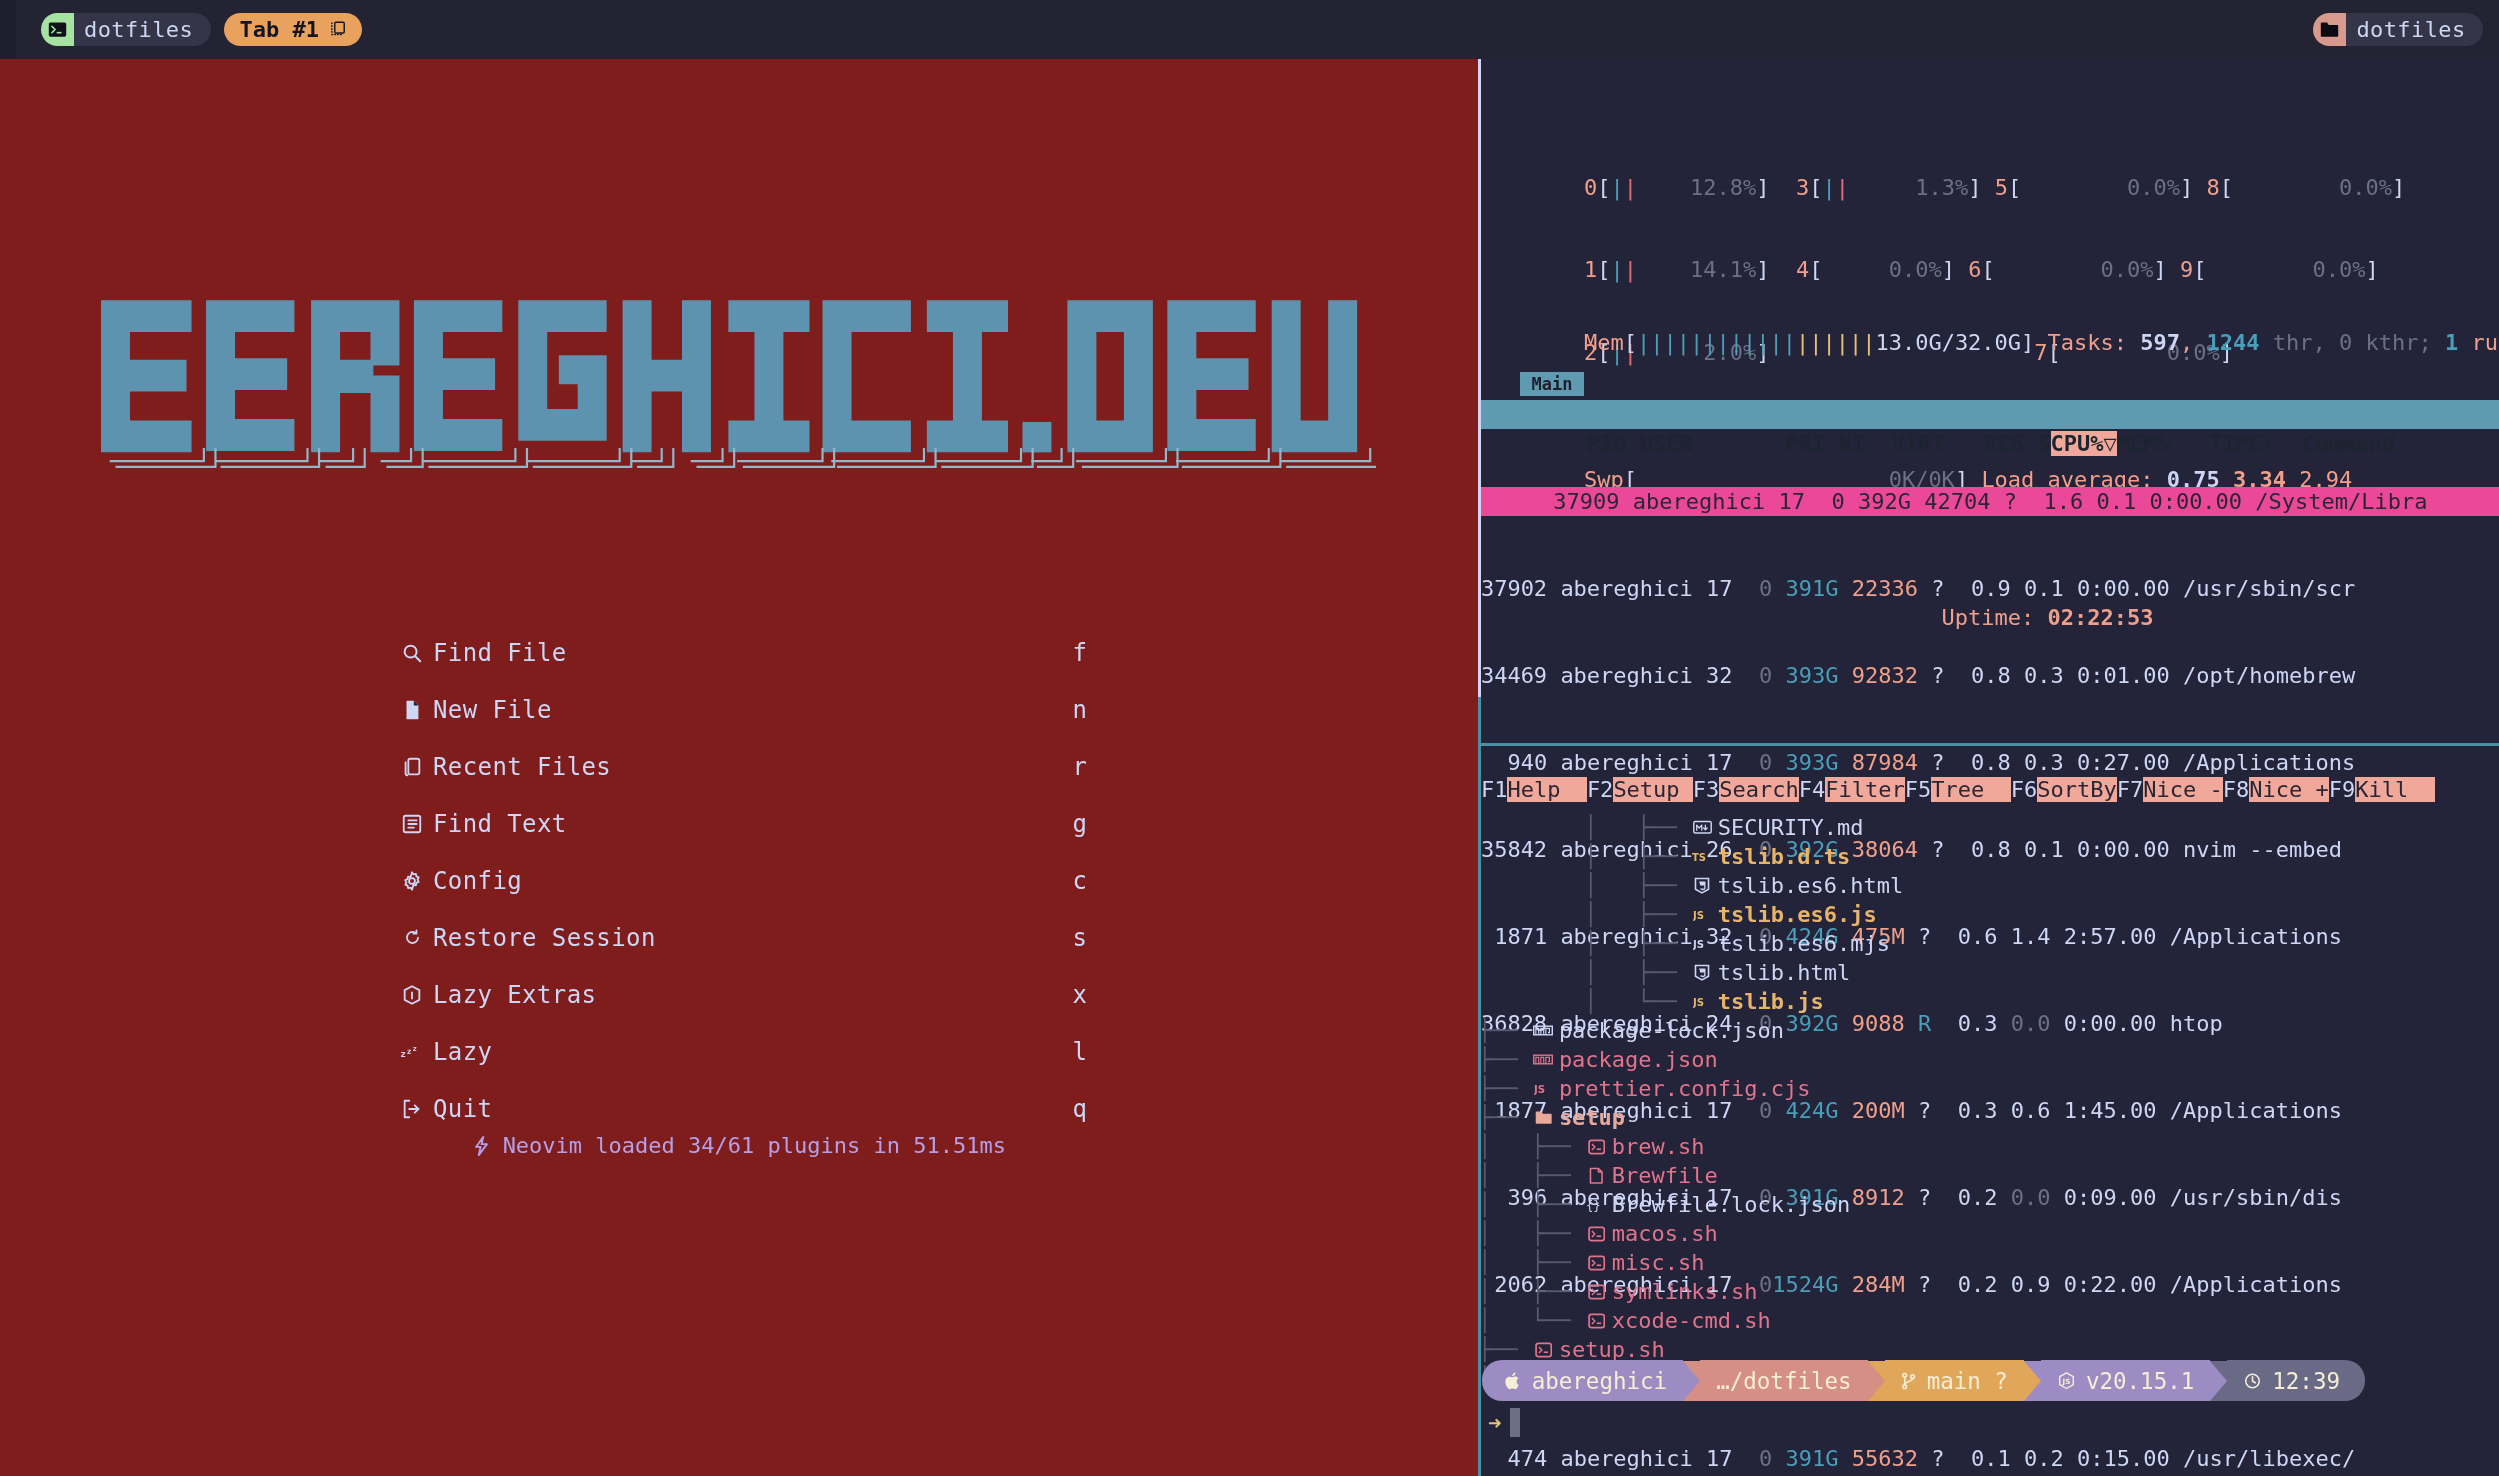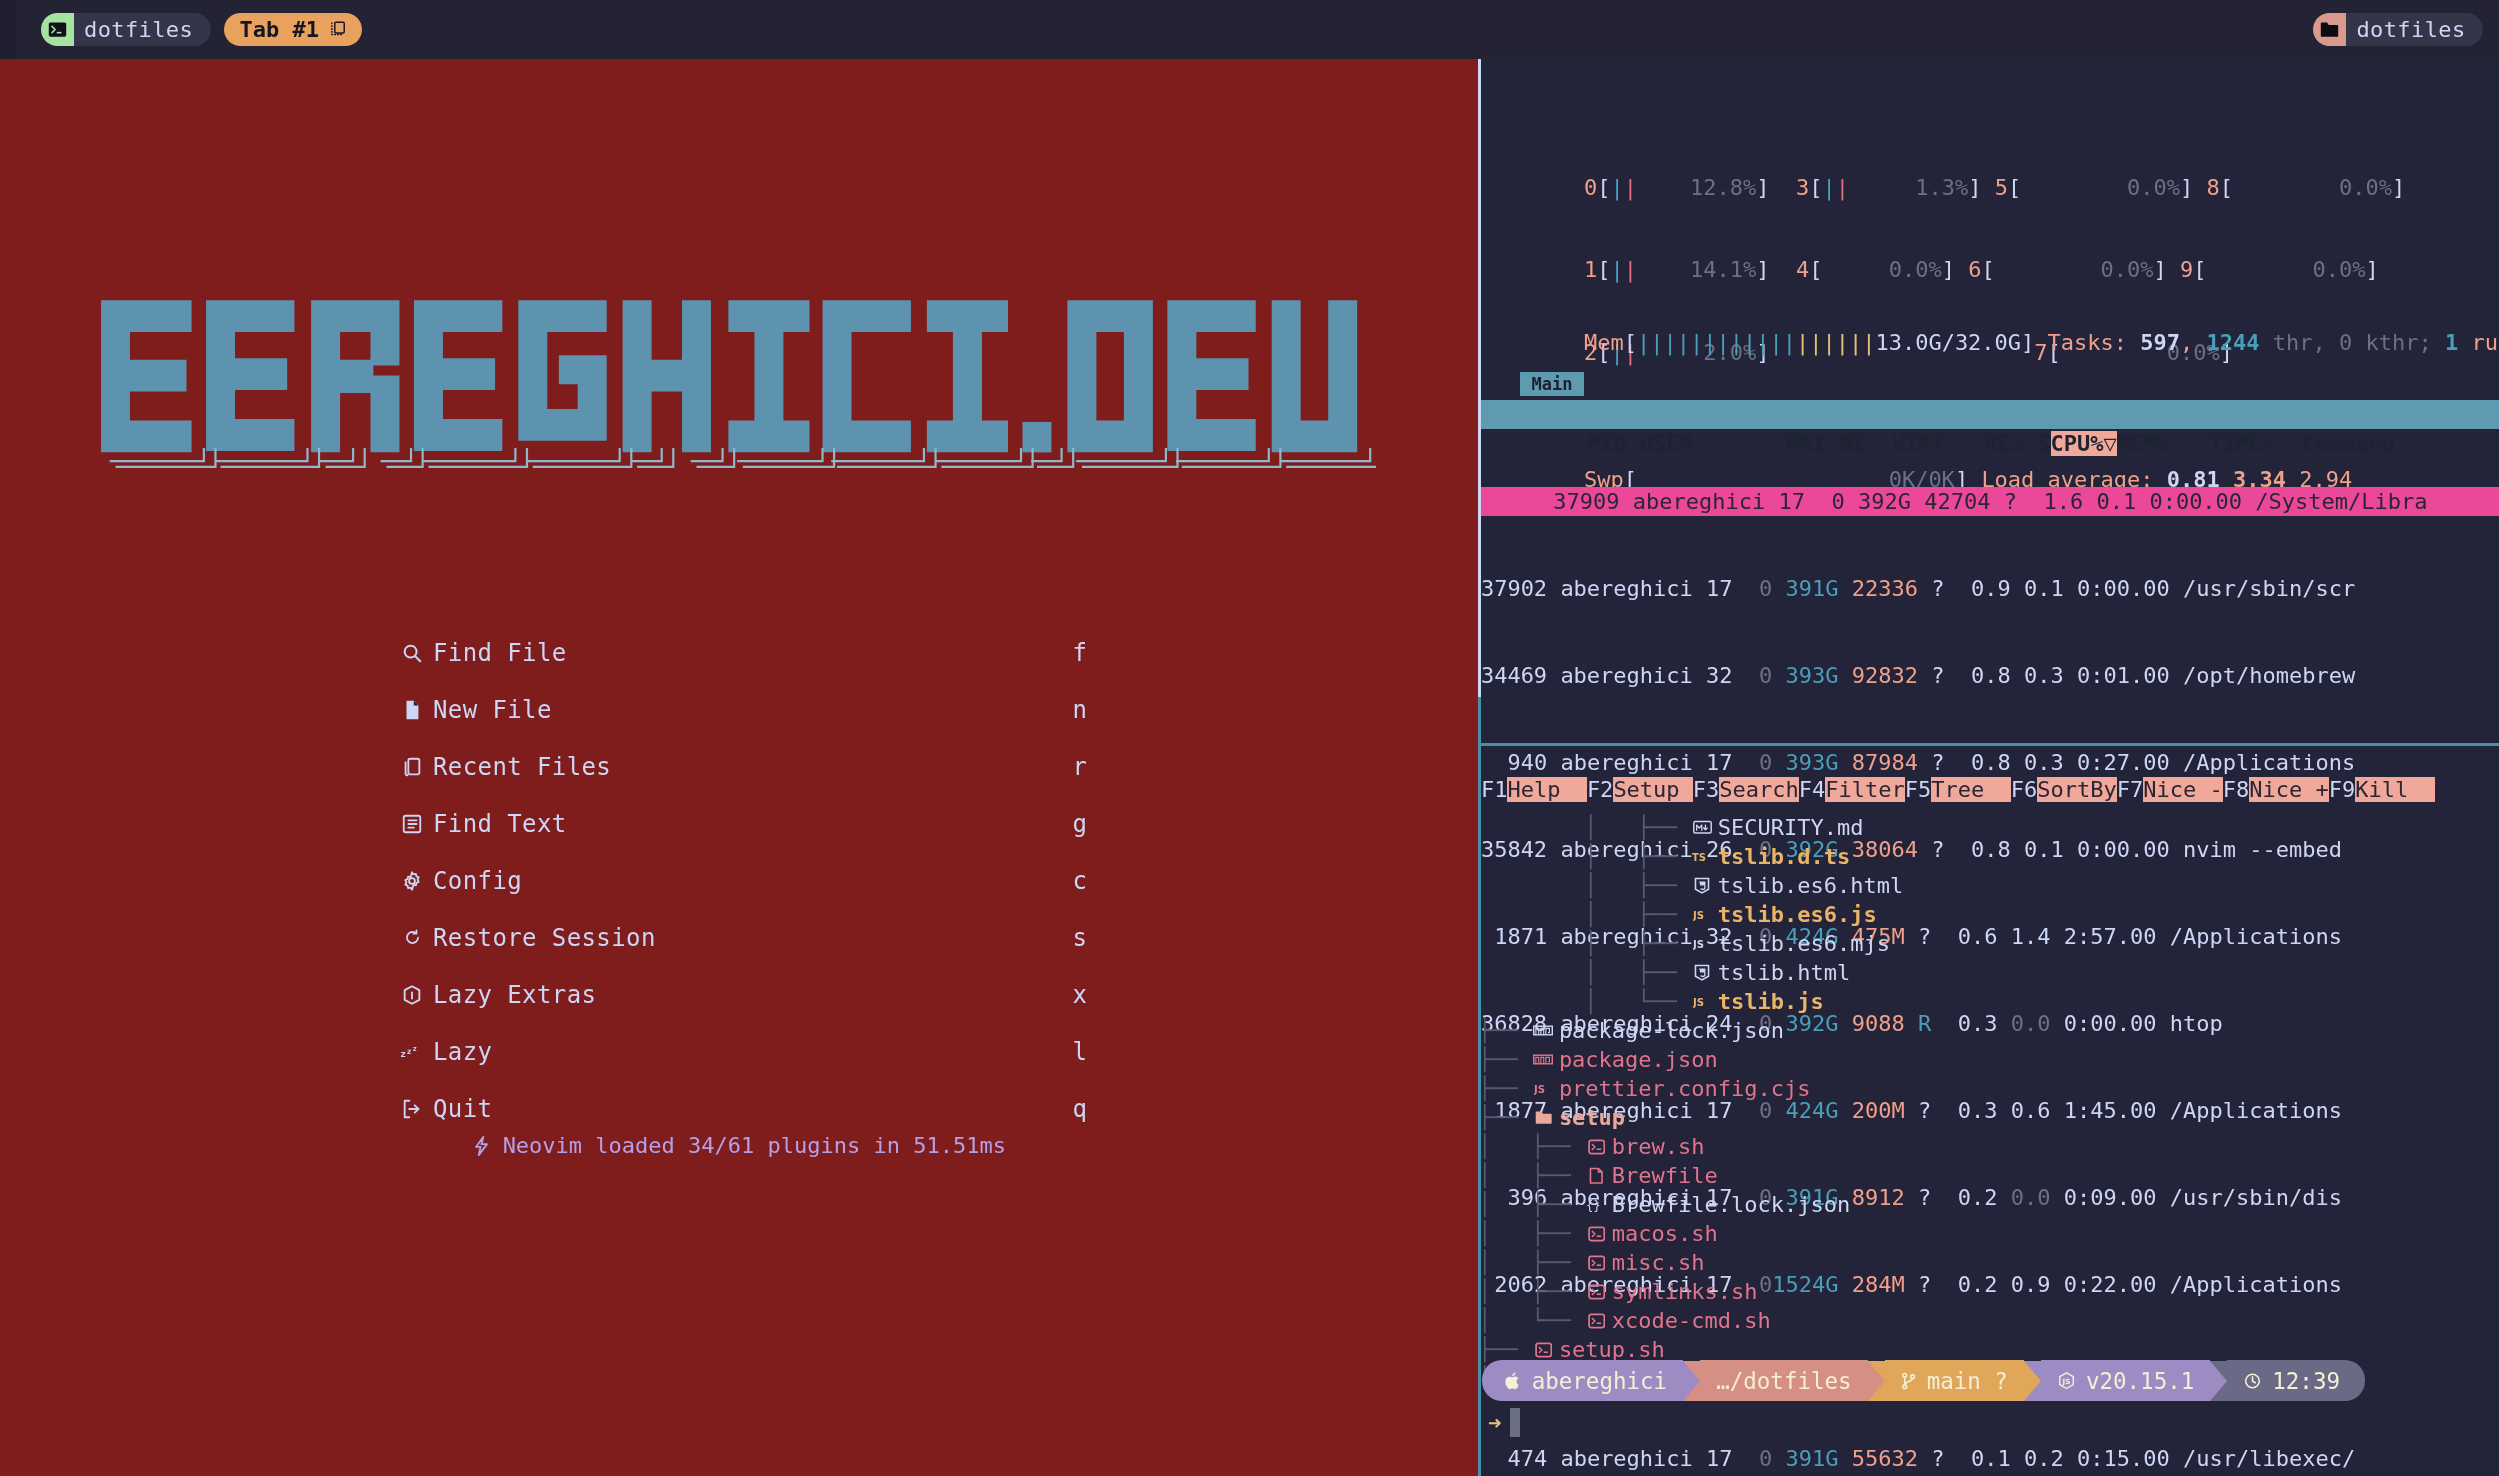--- a/index.html
+++ b/index.html
@@ -359,21 +359,24 @@
       <div>
         <span class="c-num">2</span><span class="c-brkt">[</span><span class="c-bar-b">|</span><span class="c-bar-r">|</span><span class="c-pct">     2.0%</span><span class="c-brkt">]</span><span>                    </span><span class="c-num">7</span><span class="c-brkt">[</span><span class="c-pct">        0.0%</span><span class="c-brkt">]</span>
       </div>
     </div>
 
     <div class="mem-rows mono">
       <div>
         <span class="c-lbl">Mem</span><span class="c-brkt">[</span><span class="c-bar-b">||||||||||||</span><span class="c-bar-y">||||||</span><span class="c-val">13.0G/32.0G</span><span class="c-brkt">]</span><span> </span><span class="c-lbl">Tasks:</span><span> </span><span class="c-white">597</span><span class="c-lbl">, </span><span class="c-cyan" style="font-weight:bold">1244</span><span class="c-dim"> </span><span class="c-dim">thr,</span><span class="c-dim"> </span><span class="c-dim">0</span><span class="c-dim"> </span><span class="c-dim">kthr;</span><span> </span><span class="c-cyan" style="font-weight:bold">1</span><span class="c-lbl"> </span><span class="c-lbl">ru</span>
       </div>
       <div>
-        <span class="c-lbl">Swp</span><span class="c-brkt">[</span><span class="c-dim">                   </span><span class="c-dim">0K/0K</span><span class="c-brkt">]</span><span> </span><span class="c-lbl">Load average:</span><span> </span><span class="c-white">0.81</span><span> </span><span class="c-lbl" style="font-weight:bold">3.34</span><span> </span><span class="c-lbl">2.94</span>
+        <span class="c-lbl">Swp</span><span class="c-brkt">[</span><span class="c-dim">                   </span><span class="c-dim">0K/0K</span><span class="c-brkt">]</span><span> </span><span class="c-lbl">Load average:</span><span> </span><span class="c-white">0.75</span><span> </span><span class="c-lbl" style="font-weight:bold">3.34</span><span> </span><span class="c-lbl">2.94</span>
+      </div>
+      <div>
+        <span>                           </span><span class="c-lbl">Uptime:</span><span> </span><span class="c-lbl" style="font-weight:bold">02:22:53</span>
       </div>
     </div>
 
     <div class="maintab mono">Main</div>
 
     <div class="thead mono">
       <span>  PID </span><span>USER      </span><span> PRI</span><span> NI</span><span>  VIRT</span><span>   RES</span><span> S</span><span class="sel">CPU%▽</span><span>MEM%</span><span>   TIME+ </span><span> Command</span>
     </div>
 
     <div class="trows mono">

